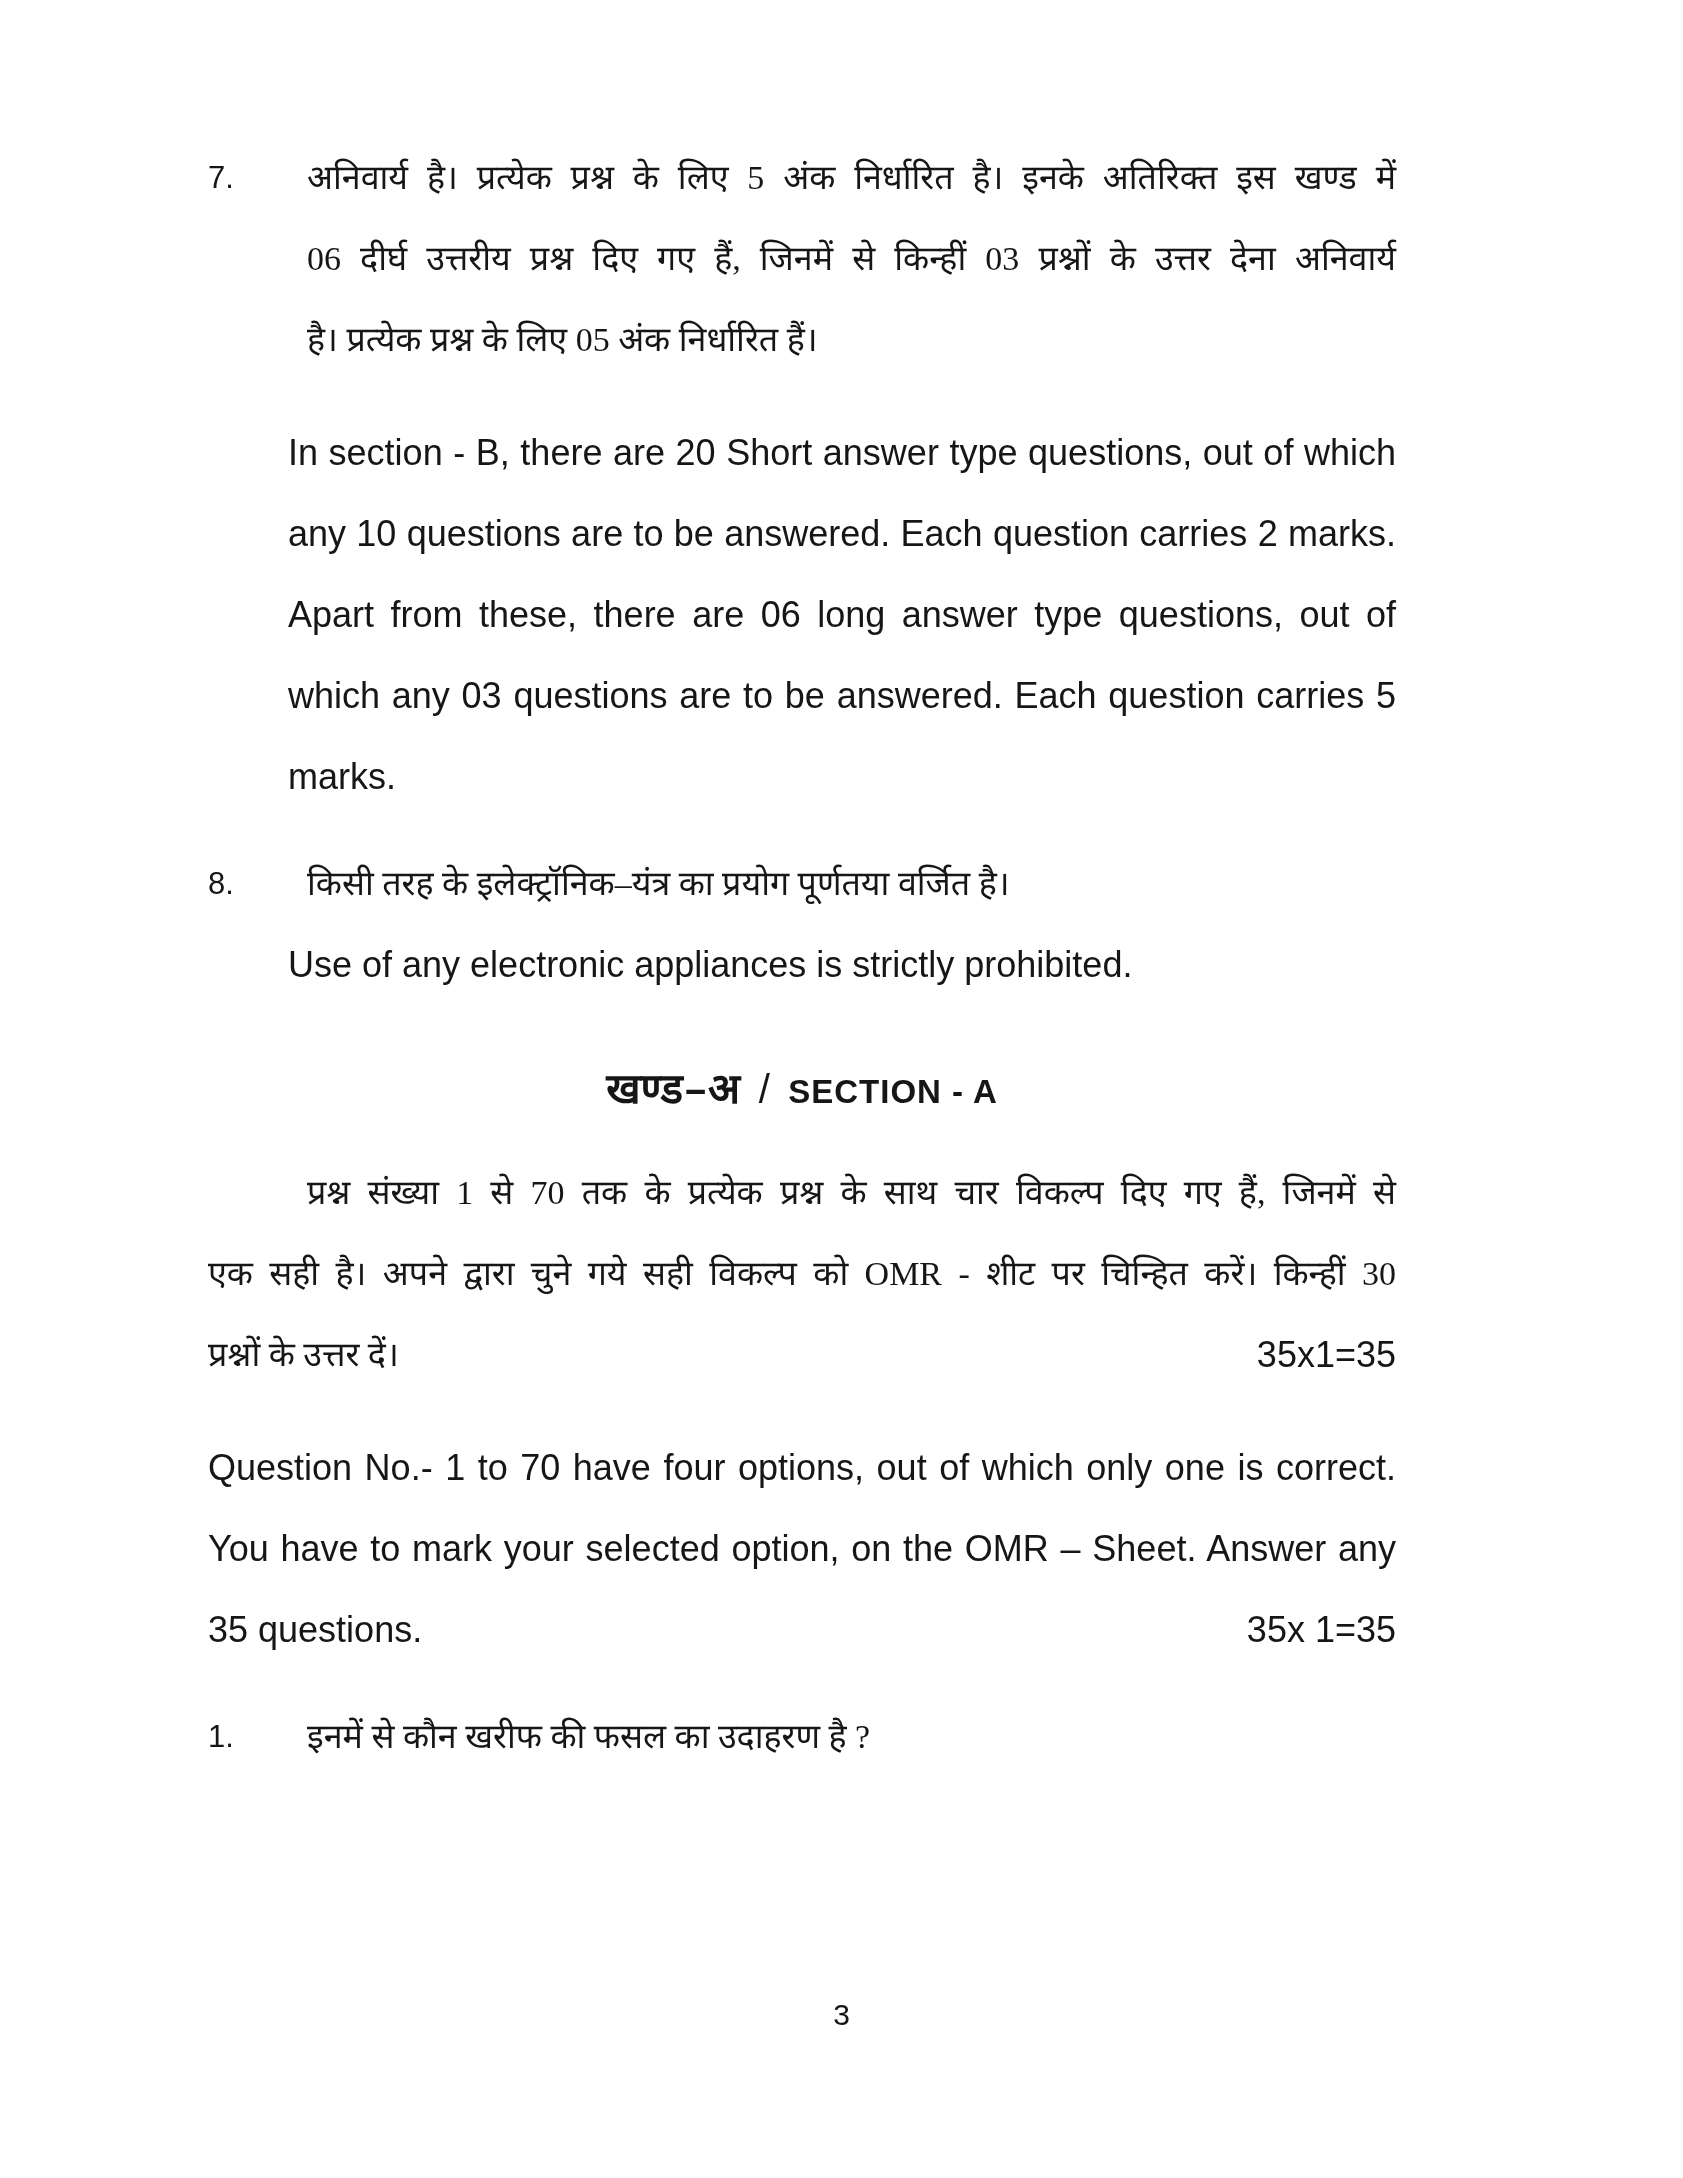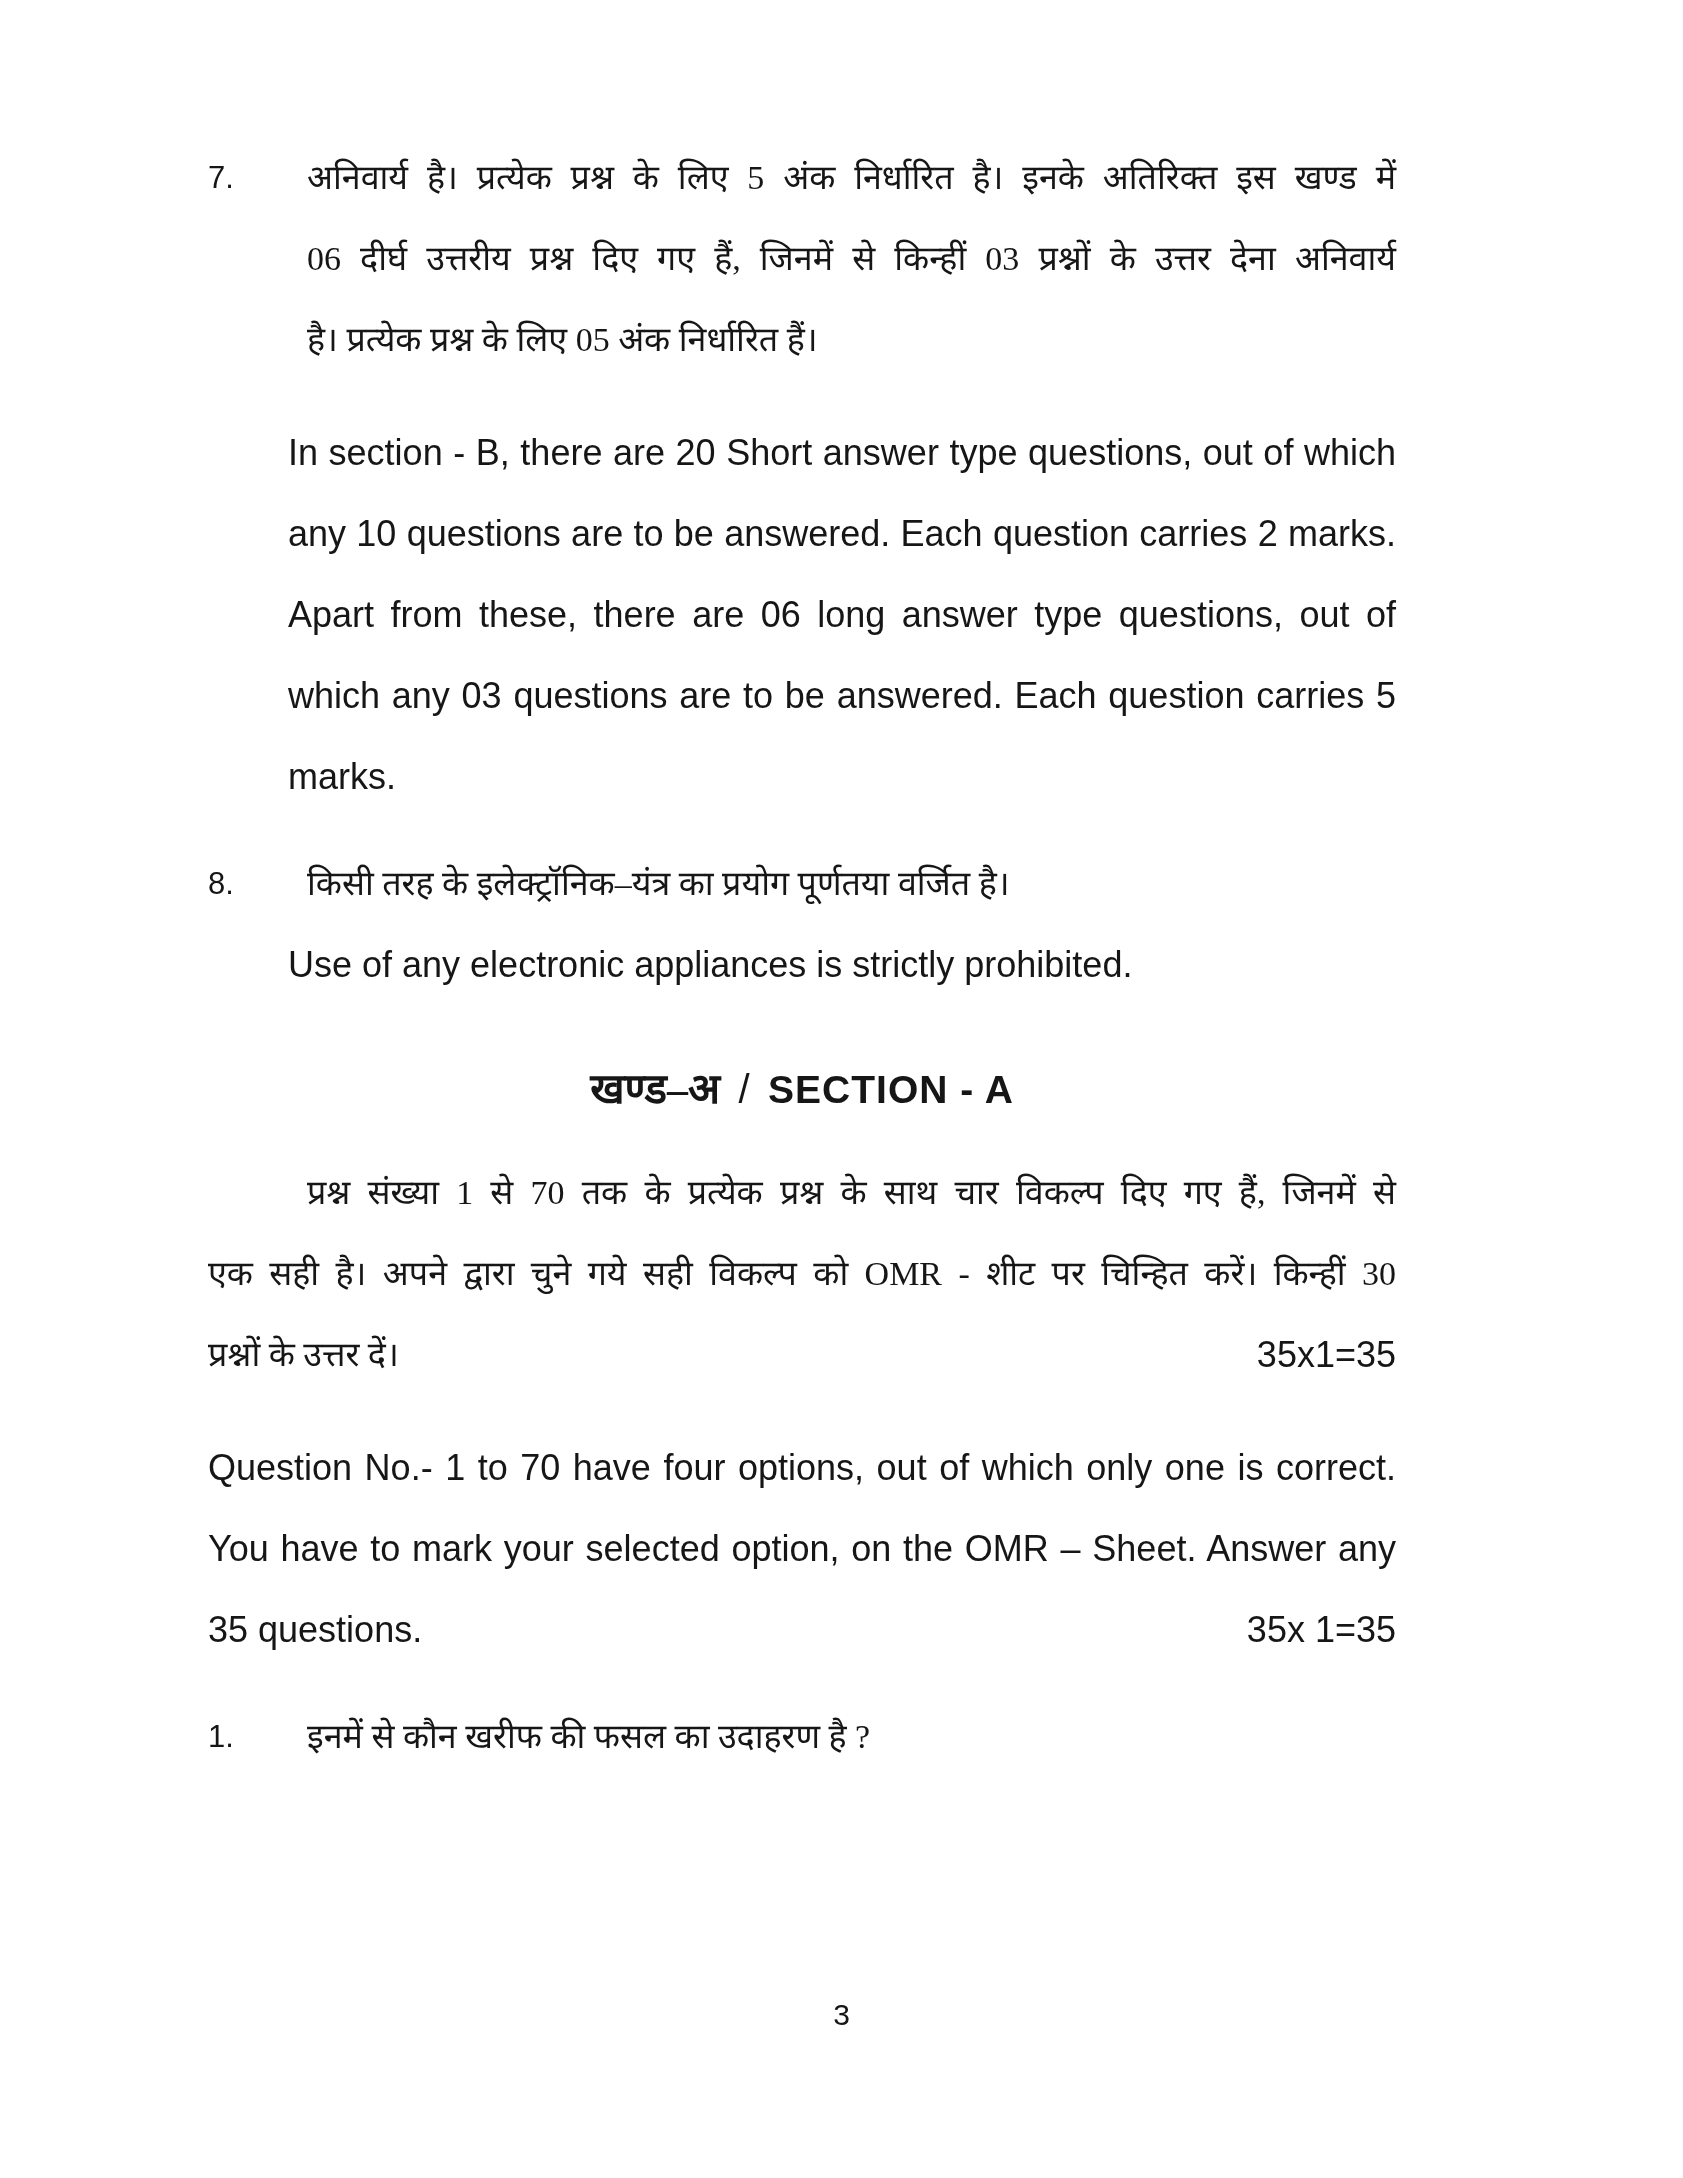--- a/index.html
+++ b/index.html
@@ -39,23 +39,23 @@
   .block-gap { margin-top: 32px; }
   .small-gap { margin-top: 26px; }
   .section-header {
     margin-top: 40px;
     margin-bottom: 18px;
     text-align: center;
     height: 89px;
     line-height: 89px;
     font-weight: bold;
   }
-  .section-header .hi-part { font-size: 42px; font-family: Liberation Serif, serif; }
+  .section-header .hi-part { font-size: 42px; font-family: Liberation Mono, monospace; }
   .section-header .sep { font-size: 40px; padding: 0 14px; font-weight: normal; }
-  .section-header .en-part { font-size: 39px; letter-spacing: 1px; font-family: "Liberation Sans", sans-serif; }
+  .section-header .en-part { font-size: 33px; letter-spacing: 1px; font-family: "Liberation Sans", sans-serif; }
   .firstline-indent { padding-left: 99px; }
   .flexrow {
     display: flex;
     justify-content: space-between;
     align-items: flex-end;
     text-align: left;
   }
   .marks { font-size: 36px; font-family: "Liberation Sans", sans-serif; }
   .page-number {
     position: absolute;

